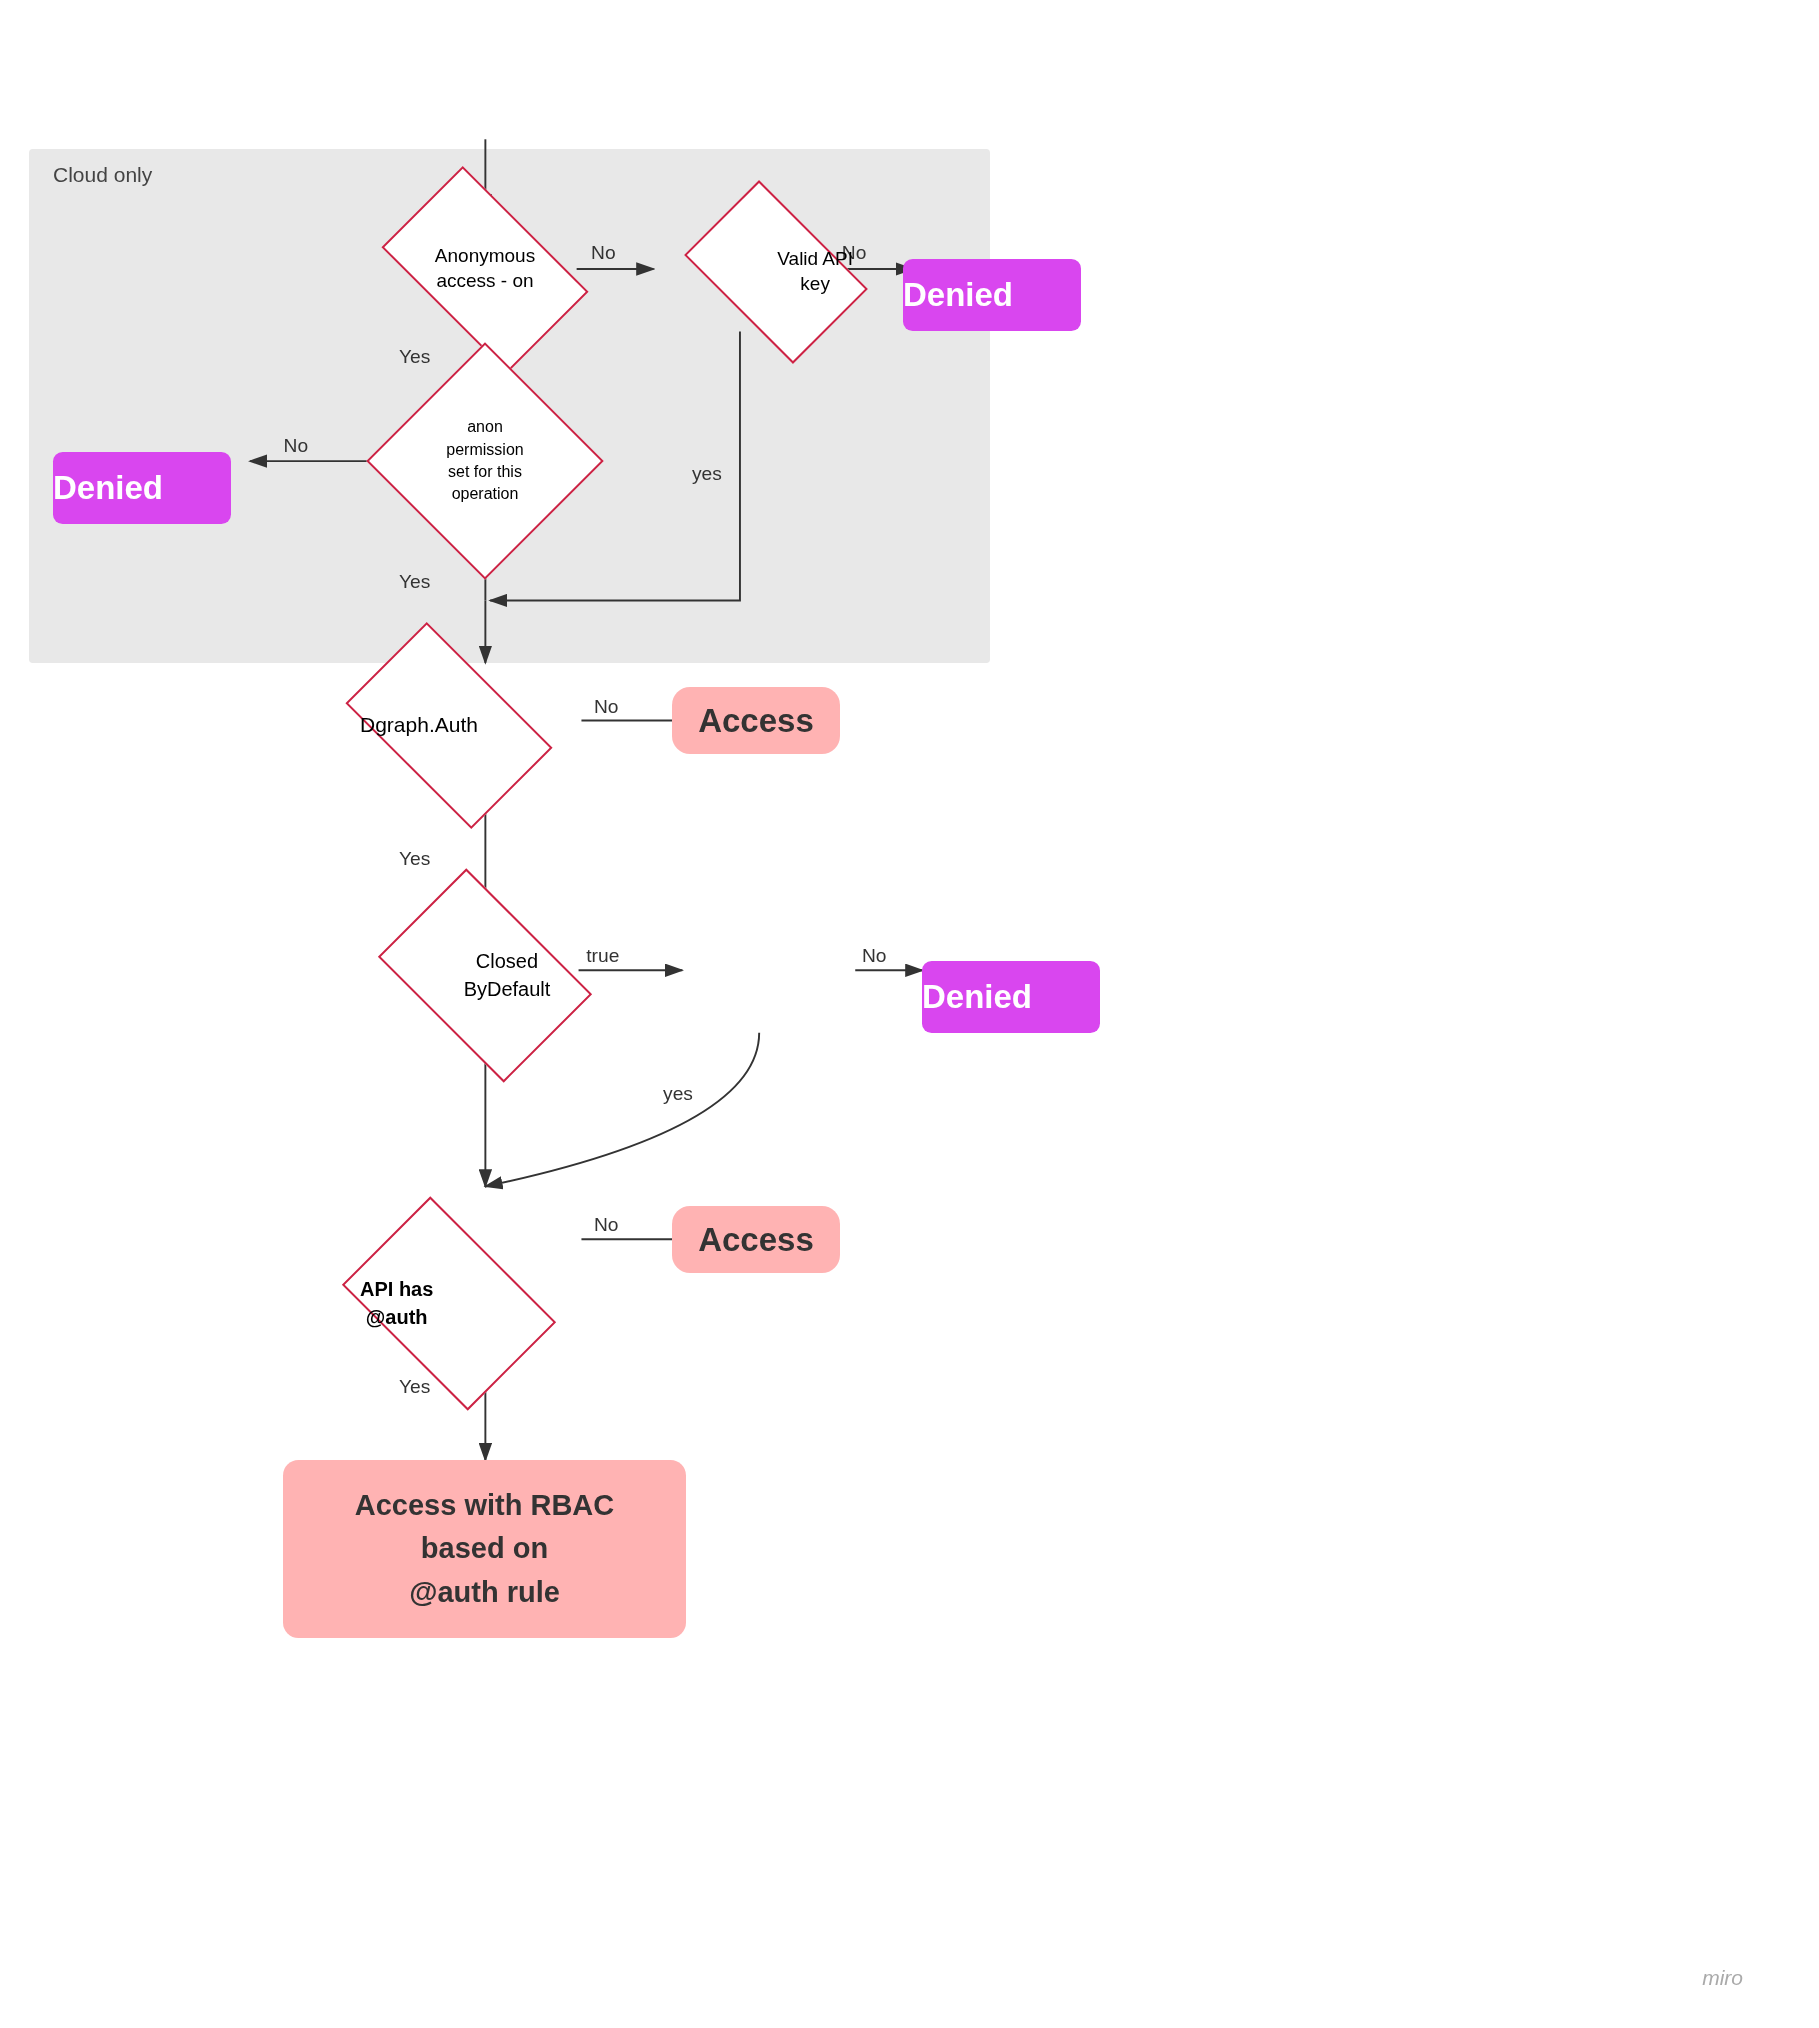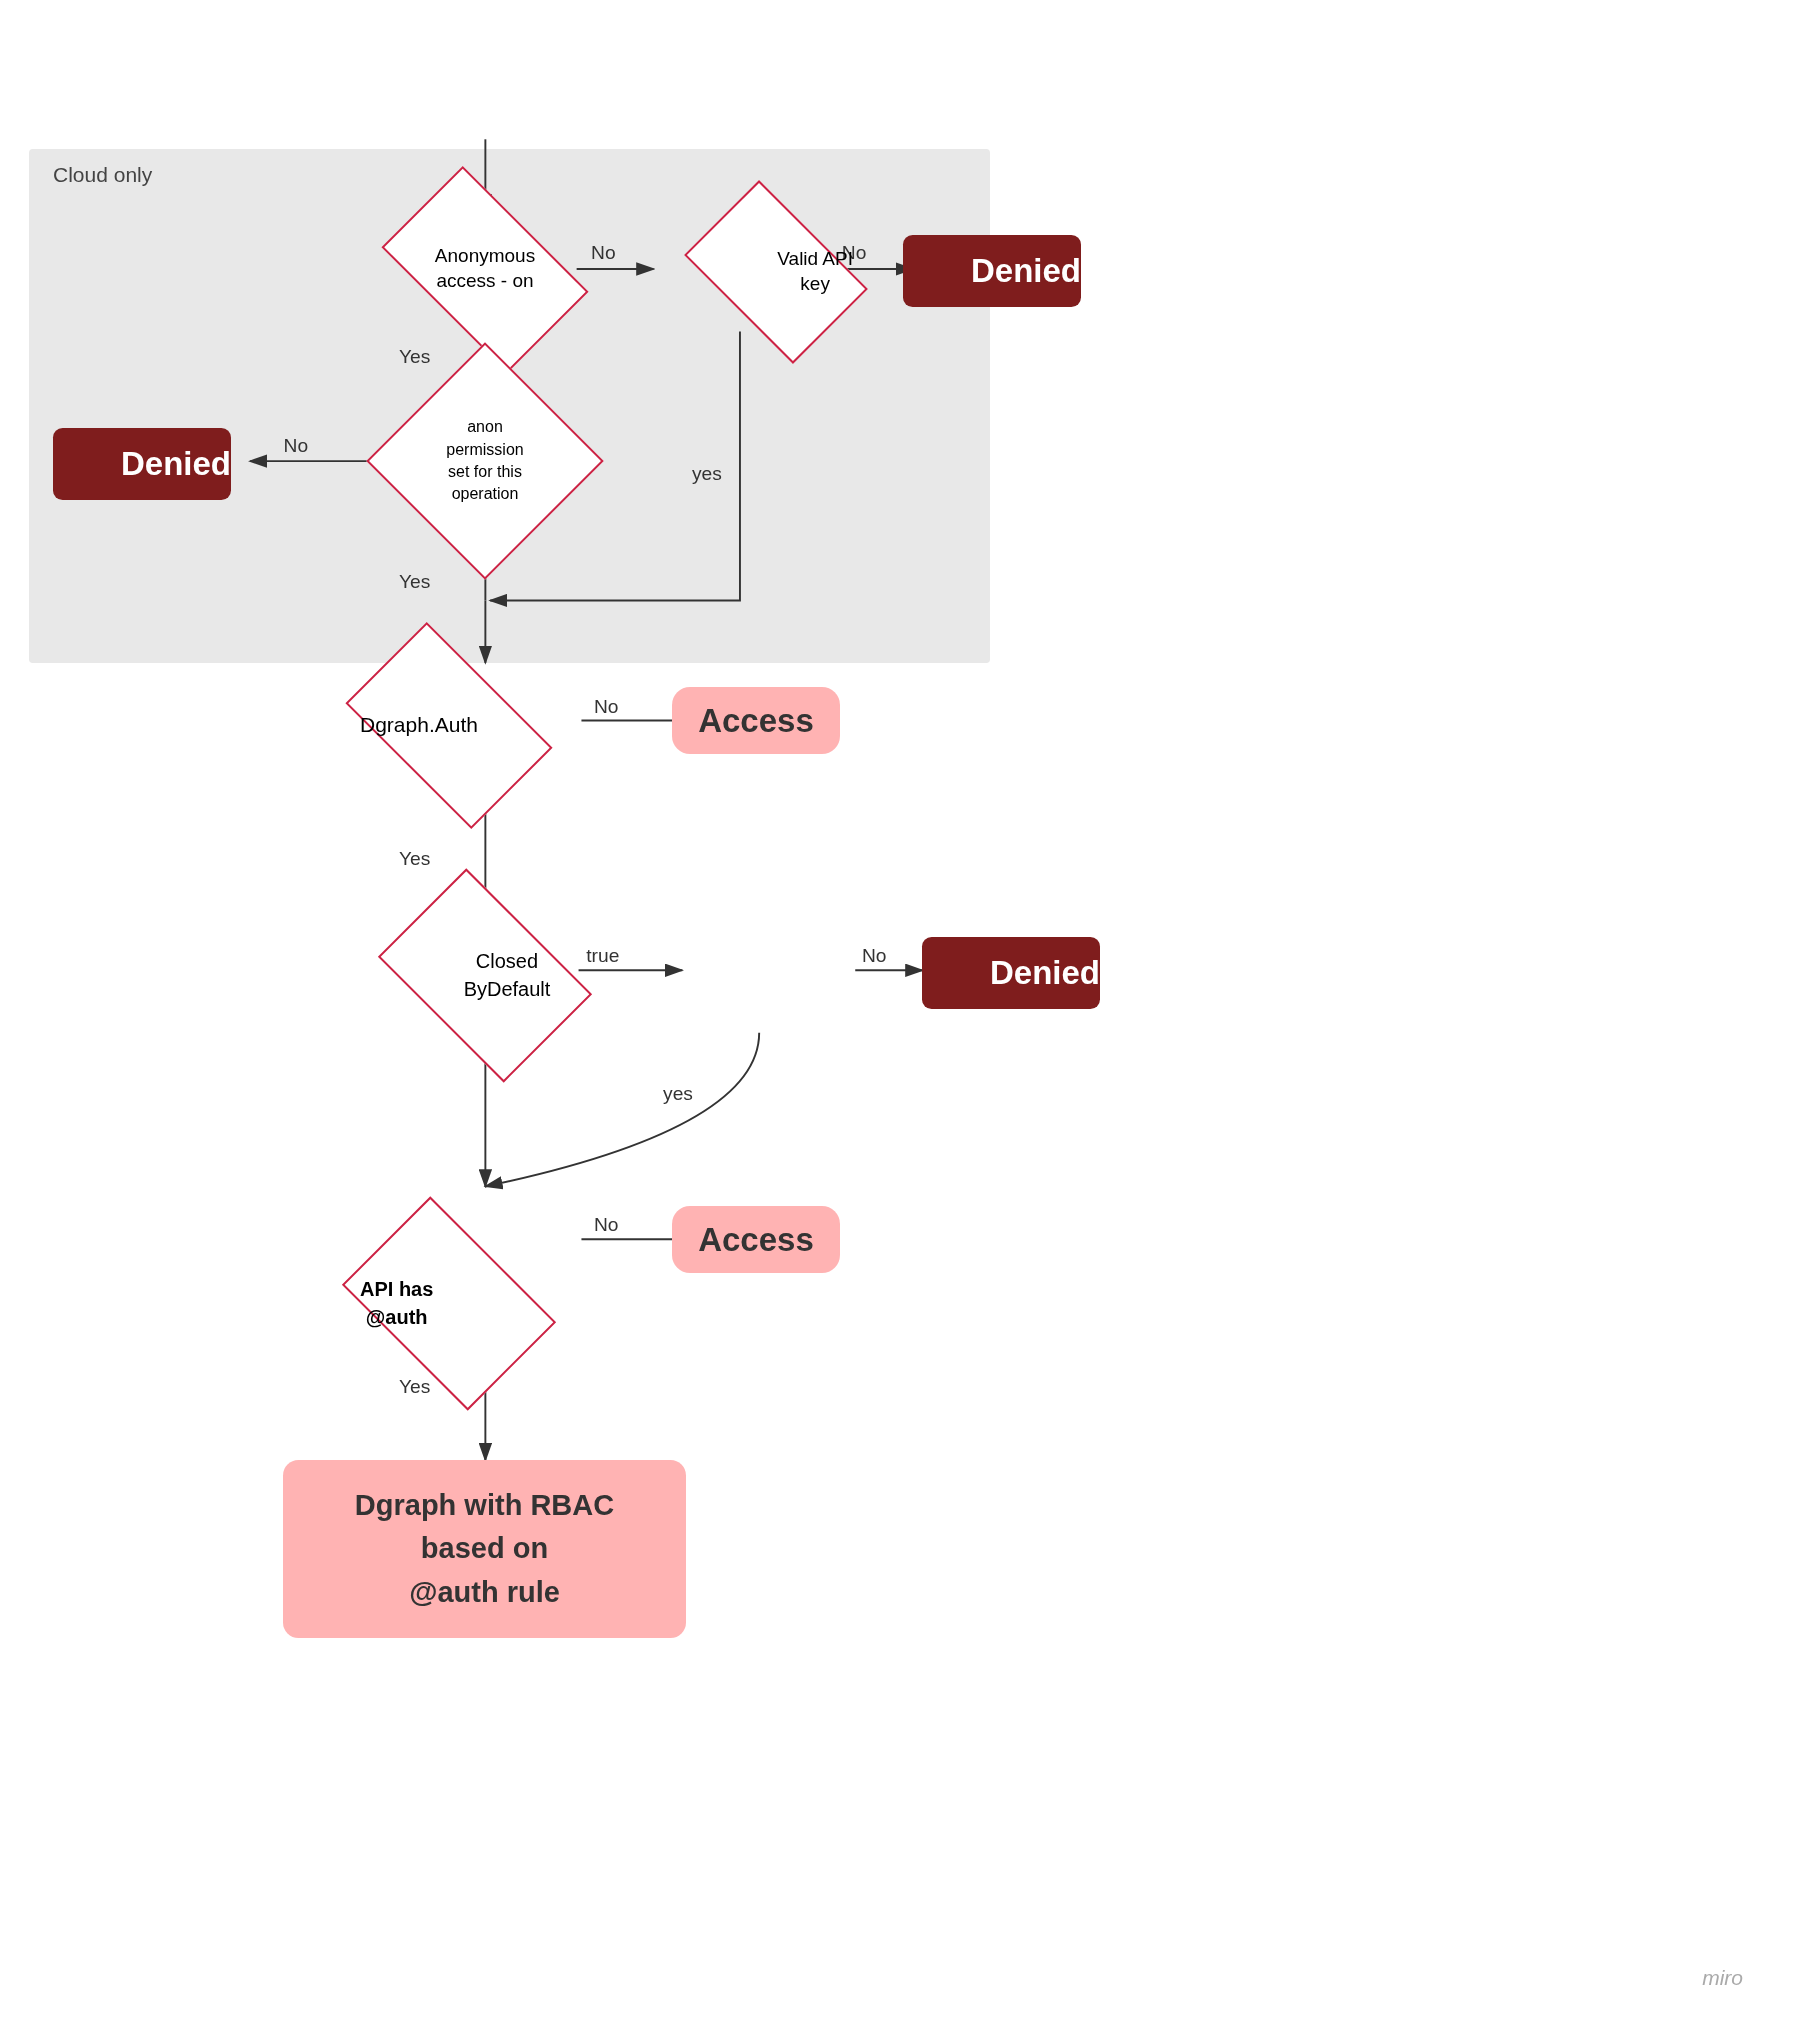--- a/index.html
+++ b/index.html
@@ -55,29 +55,30 @@
       border: 2.4px solid #222;
       border-radius: 17.3px;
       background: #fff;
       font-size: 25px;
       font-weight: bold;
       line-height: 1.4;
     }
 
     
     .denied-box {
-      background: #7f1d1d;
+      background: #d946ef;
       color: #fff;
       border-radius: 9.6px;
       font-size: 33px;
       font-weight: bold;
       display: flex;
       align-items: center;
-      justify-content: flex-end;
-      position: absolute;
+      justify-content: flex-start;
+      position: absolute;
+      margin-top: 24px;
     }
 
     
     .access-box {
       background: #ffb3b3;
       color: #333;
       border-radius: 18px;
       font-size: 33px;
       font-weight: bold;
       display: flex;
@@ -228,21 +229,21 @@
   <div style="position:absolute; top:1231px; left:360px; width:250px; height:144px; display:flex; align-items:center; font-weight:bold;">
     <div style="width:178px; height:125px; background:#fff; border:2.4px solid #cc2244; transform:rotate(45deg); position:absolute;"></div>
     <div style="position:relative; font-size:20px; text-align:center; line-height:1.4; z-index:1;">API has<br>@auth</div>
   </div>
 
   <div class="access-box" style="top:1206px; left:672px; width:168px; height:67px;">
     <span>Access</span>
   </div>
 
   <div class="access-rbac-box" style="top:1460px; left:283px; width:403px; height:178px;">
-    <span style="white-space:pre-line; text-align:center;">Dgraph with RBAC
+    <span style="white-space:pre-line; text-align:center;">Access with RBAC
 based on
 @auth rule</span>
   </div>
 
   <div class="miro-label">miro</div>
 
 </div>
 
 
 </body></html>

